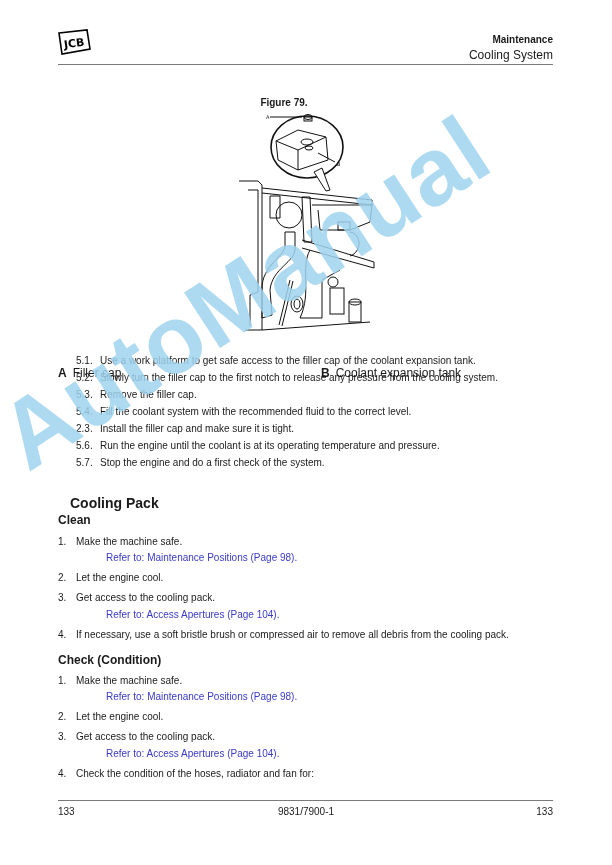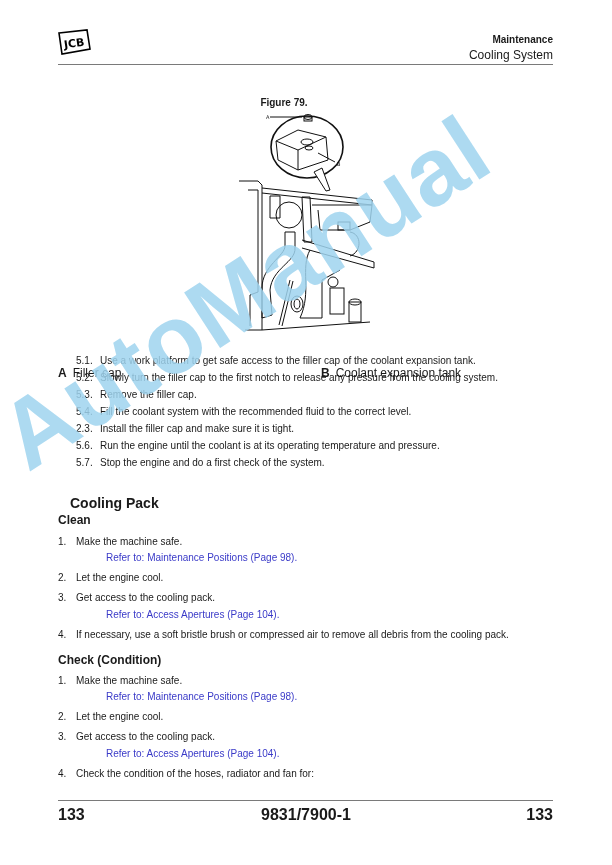--- a/index.html
+++ b/index.html
@@ -18,21 +18,21 @@
   .legend b { margin-right: 6px; }
   .step { font-size: 10px; white-space: nowrap; }
   .step .num { position: absolute; left: 0; }
   .step .txt { position: absolute; left: 24px; }
   .sub { left: 76px; }
   .main { left: 58px; }
   .mainstep .txt { left: 18px; }
   .link { color: #3a3ac8; font-size: 10px; white-space: nowrap; padding-left: 30px; }
   h2.h { margin: 12px; font-size: 14px; font-weight: bold; }
   h3.h { margin: 0; font-size: 12px; font-weight: bold; }
-  .footer { top: 806px; font-size: 16px; font-weight: bold; }
+  .footer { top: 806px; font-size: 10px; font-weight: normal; }
   .watermark {
     left: 10px; top: 390px; font-size: 96px; font-weight: bold; color: #9fd4ef; opacity: 0.85;
     transform: rotate(-33deg); transform-origin: left center; white-space: nowrap; letter-spacing: 1px;
     pointer-events: none; z-index: 5;
   }
 </style>
 </head>
 <body>
 
 <div class="abs logo">

